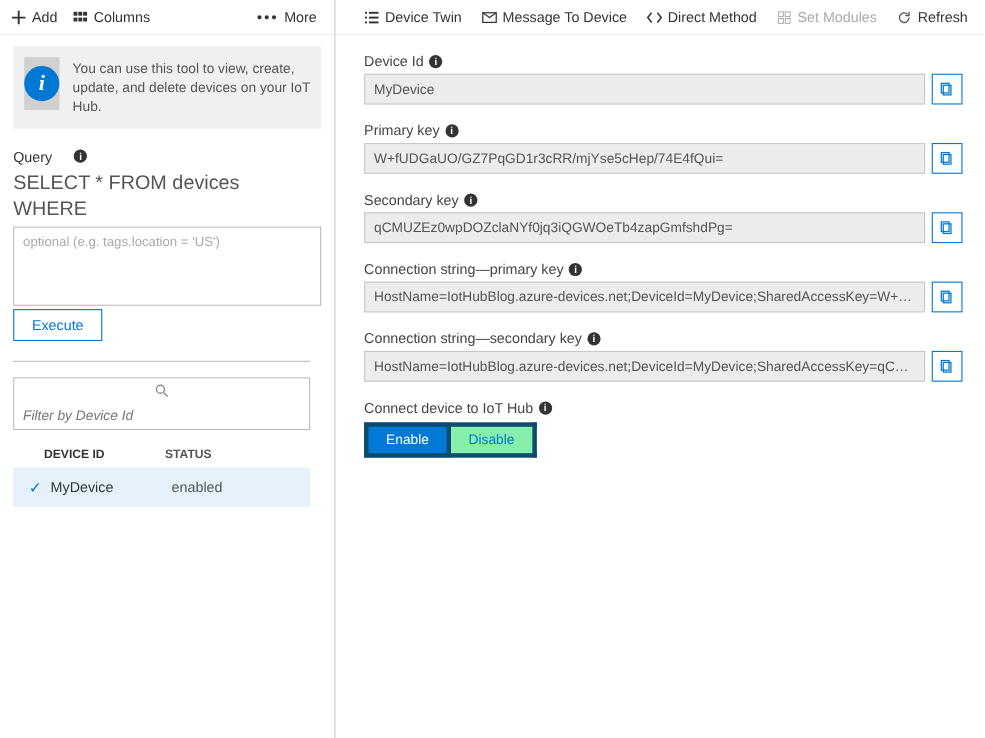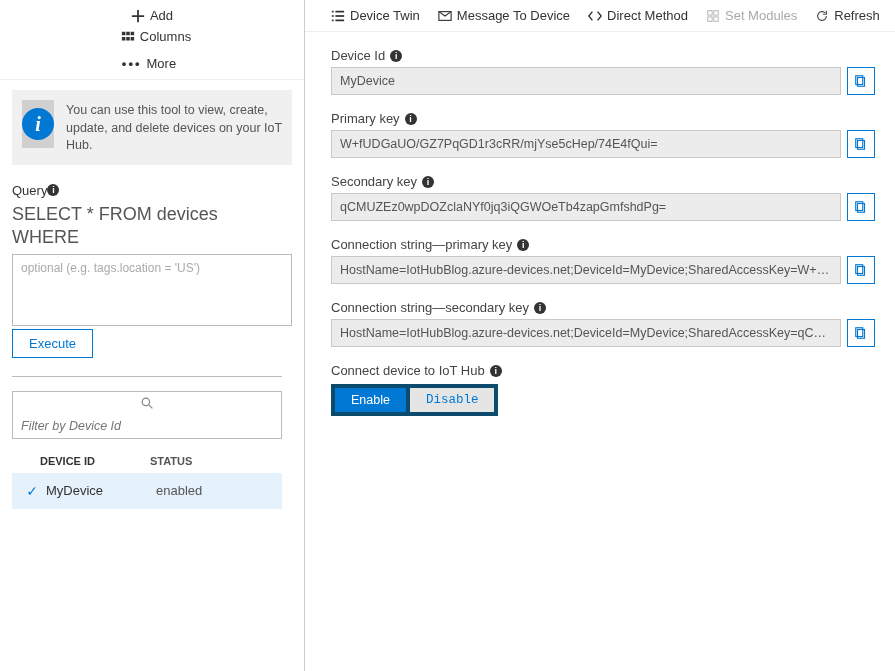--- a/index.html
+++ b/index.html
@@ -1,30 +1,30 @@
 <!DOCTYPE html>
 <html><head>
 <meta charset="utf-8">
 <style>
   * { box-sizing: border-box; margin: 0; padding: 0; }
   body { font-family: "Segoe UI", Arial, sans-serif; font-size: 13px; color: #333; background: #fff; width: 895px; height: 671px; overflow: hidden; }
   .app { display: flex; height: 100%; }
   .left { width: 305px; border-right: 1px solid #ccc; padding: 0; display: flex; flex-direction: column; }
   .right { flex: 1; padding: 0; }
-  .toolbar { display: flex; align-items: center; padding: 8px 10px; gap: 6px; border-bottom: 1px solid #eee; flex-direction: column; }
+  .toolbar { display: flex; align-items: center; padding: 8px 10px; gap: 6px; border-bottom: 1px solid #eee; }
   .toolbar-right { display: flex; align-items: center; padding: 8px 14px 8px 26px; gap: 18px; border-bottom: 1px solid #eee; }
   .tbtn { display: inline-flex; align-items: center; gap: 5px; cursor: pointer; color: #333; font-size: 13px; }
   .tbtn.disabled { color: #aaa; cursor: default; }
   .tbtn .ic { width: 14px; height: 14px; display: inline-flex; align-items: center; justify-content: center; }
   .left-body { padding: 10px 12px 0 12px; }
   .info-box { background: #f0f0f0; display: flex; gap: 12px; padding: 10px; align-items: flex-start; margin-bottom: 18px; }
   .info-icon-wrap { width: 48px; height: 48px; background: #d0d0d0; display: flex; align-items: center; justify-content: center; }
   .info-icon-circle { width: 32px; height: 32px; border-radius: 50%; background: #0078d4; color: #fff; display: flex; align-items: center; justify-content: center; font-family: Georgia, serif; font-style: italic; font-size: 20px; font-weight: bold; }
   .info-text { color: #555; font-size: 12.5px; line-height: 1.4; padding-top: 2px; }
-  .query-label { display: flex; align-items: center; gap: 0; margin-bottom: 6px; font-size: 13px; color: #333; }
+  .query-label { display: flex; align-items: center; gap: 20px; margin-bottom: 6px; font-size: 13px; color: #333; }
   .tinyinfo { width: 12px; height: 12px; border-radius: 50%; background: #333; color: #fff; font-size: 9px; display: inline-flex; align-items: center; justify-content: center; font-weight: bold; }
   .query-text { color: #555; font-size: 18px; margin-bottom: 2px; }
   .query-textarea { width: 280px; height: 72px; border: 1px solid #bbb; padding: 6px 8px; font-family: inherit; font-size: 12px; color: #aaa; resize: none; margin-top: 4px; }
   .query-textarea::placeholder { color: #aaa; }
   .execute-btn { border: 1px solid #0078d4; color: #0078d4; background: #fff; padding: 6px 16px; font-size: 13px; cursor: pointer; }
   .divider-left { border-top: 1px solid #bbb; margin: 18px 0 14px 0; width: 270px; }
   .filter-wrap { border: 1px solid #bbb; width: 270px; padding: 5px 8px; display: flex; align-items: center; gap: 6px; flex-direction: column; }
   .filter-input { border: none; outline: none; width: 100%; font-style: italic; color: #888; font-size: 12.5px; }
   .tbl { margin-top: 16px; width: 270px; }
   .tbl-head { display: flex; padding: 0 6px 6px 28px; font-size: 11px; font-weight: 600; color: #333; }
@@ -36,21 +36,21 @@
   .field-group { padding: 0 20px 0 26px; margin-top: 16px; }
   .field-group:first-of-type { margin-top: 20px; }
   .flabel { font-size: 13px; color: #444; display: flex; align-items: center; gap: 5px; margin-bottom: 4px; }
   .frow { display: flex; align-items: stretch; gap: 6px; }
   .finput { flex: 1; background: #ececec; border: 1px solid #c8c8c8; padding: 5px 8px; font-size: 12.5px; color: #555; font-family: inherit; height: 28px; white-space: nowrap; overflow: hidden; text-overflow: ellipsis; }
   .copybtn { width: 28px; height: 28px; border: 1px solid #0078d4; background: #fff; display: flex; align-items: center; justify-content: center; cursor: pointer; }
   .copybtn svg { width: 14px; height: 14px; }
   .toggle { display: flex; margin-top: 6px; }
   .toggle-btn { padding: 5px 16px; border: 4px solid #0c4a6e; font-size: 12.5px; cursor: pointer; }
   .toggle-btn.active { background: #0078d4; color: #fff; }
-  .toggle-btn.inactive { background: #e5e5e5; color: #0078d4; border-left: none; font-family: Liberation Mono, monospace; }
+  .toggle-btn.inactive { background: #86efac; color: #0078d4; border-left: none; }
   .spacer { flex: 1; }
   .more-dots { letter-spacing: 2px; font-weight: bold; }
 </style>
 </head>
 <body>
 
 <div class="app">
 
   <div class="left">
     <div class="toolbar">

